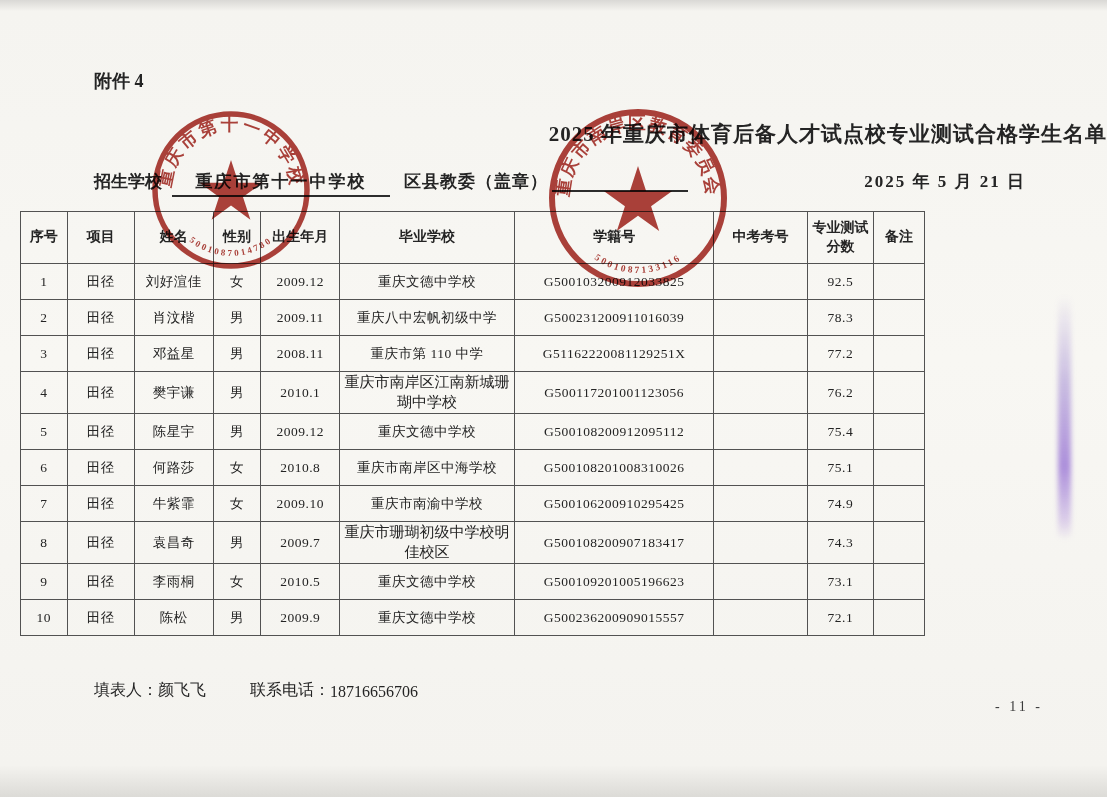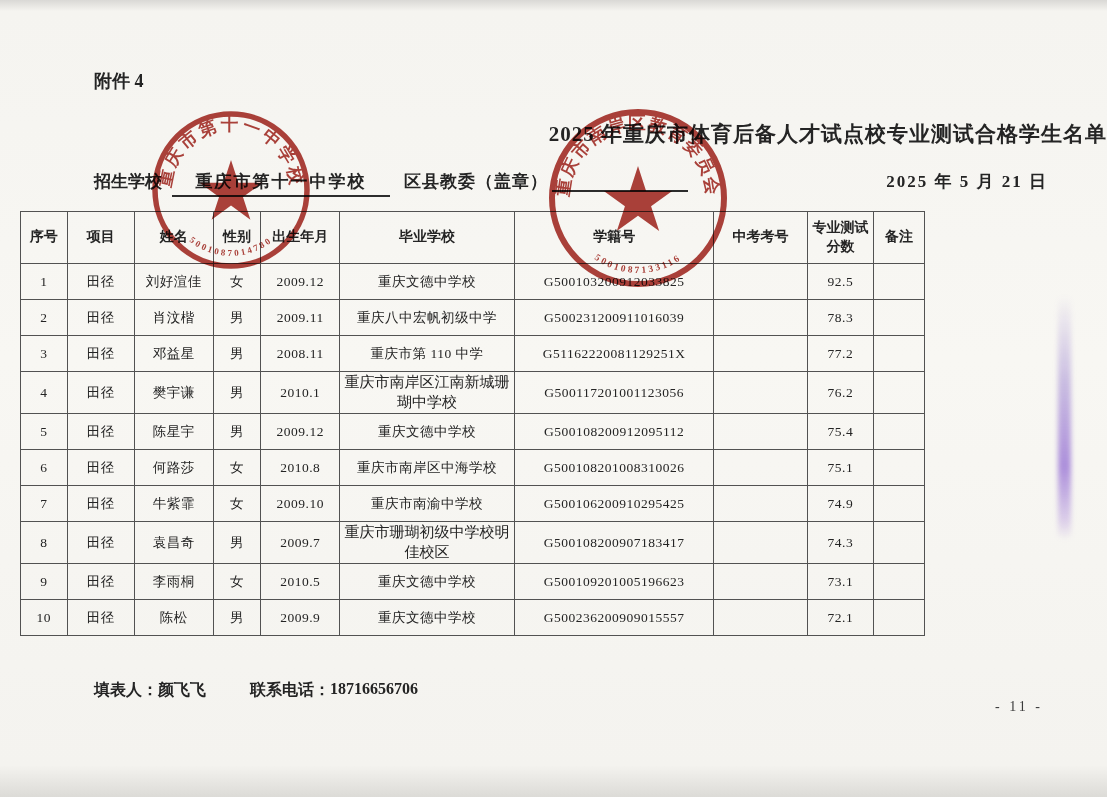--- a/index.html
+++ b/index.html
@@ -26,37 +26,37 @@
   .school-value {
     display:inline-block; min-width:218px; text-align:center;
     border-bottom:2px solid #2c2c2c; padding:0 10px 2px; margin:0 14px 0 10px;
     letter-spacing:2px;
   }
   .committee-label { letter-spacing:1px; }
   .committee-blank {
     display:inline-block; width:136px; border-bottom:2px solid #2c2c2c;
     height:22px; margin-left:4px;
   }
-  .date { margin-left:auto; letter-spacing:2px; white-space:nowrap; }
+  .date { margin-left:auto; margin-right:22px; letter-spacing:2px; white-space:nowrap; }
 
   .doc-table {
     position:absolute; left:20px; top:211px; width:905px;
     border-collapse:collapse; table-layout:fixed;
   }
   .doc-table th, .doc-table td {
     border:1px solid #525252; text-align:center; vertical-align:middle;
     overflow:hidden; line-height:1.3;
   }
   .doc-table th { height:52px; font-size:14px; font-weight:bold; padding:2px 3px; word-break:break-all; }
   .doc-table td { height:36px; font-size:13.5px; padding:1px 2px; letter-spacing:.5px; }
   .doc-table td.small-text { font-size:15px; letter-spacing:0; }
 
   .footer-line {
-    position:absolute; left:94px; top:680px; font-size:16px; font-weight:bold;
-    display:flex; align-items:flex-start;
+    position:absolute; left:94px; top:680px; font-size:16px; font-weight:normal;
+    display:flex; align-items:flex-end;
   }
   .phone { margin-left:44px; }
   .page-number {
     position:absolute; left:972px; top:699px; font-size:14px; letter-spacing:3px; color:#3a3a3a;margin-left:23px;
   }
 
   .seal { position:absolute; mix-blend-mode:multiply; opacity:.87; }
   .seal text { font-family:"Liberation Serif","DejaVu Serif",serif; font-weight:bold; }
   .seal-school { left:146px; top:105px; }
   .seal-committee { left:543px; top:103px; }

